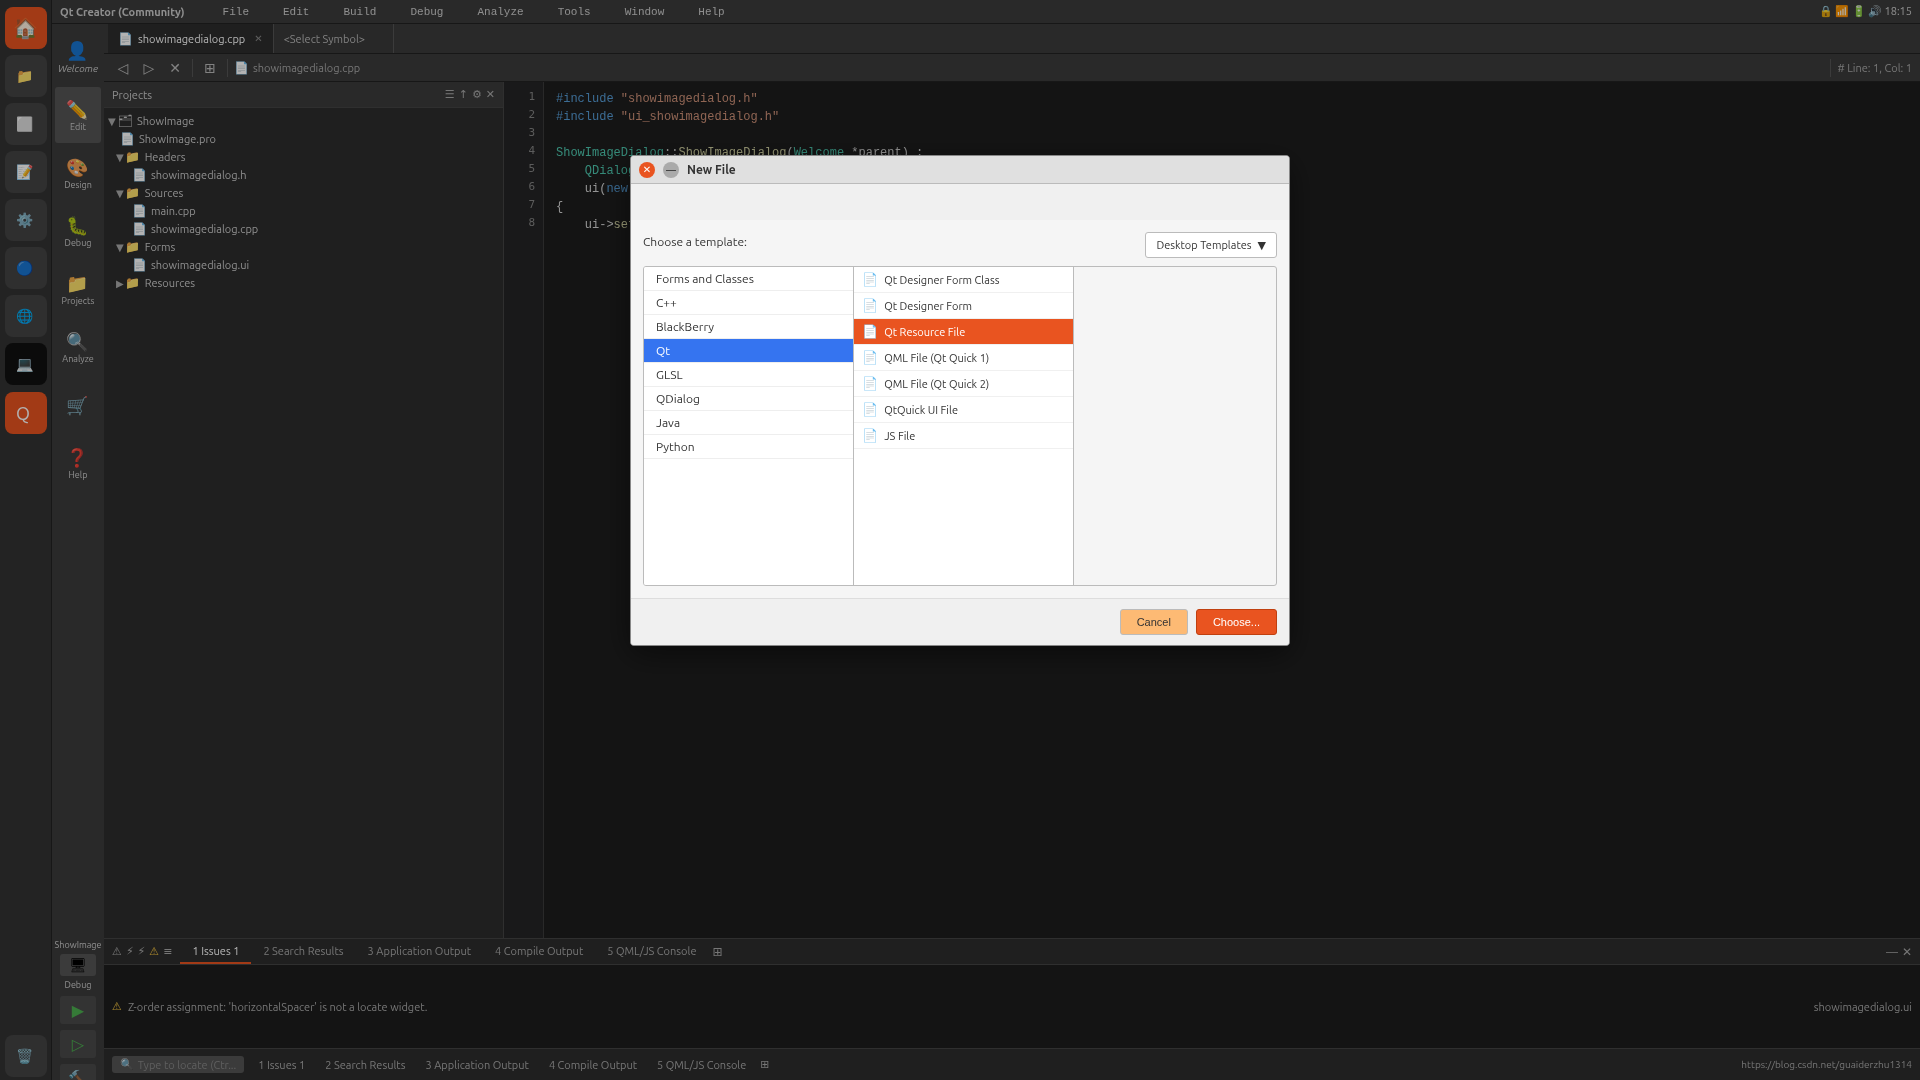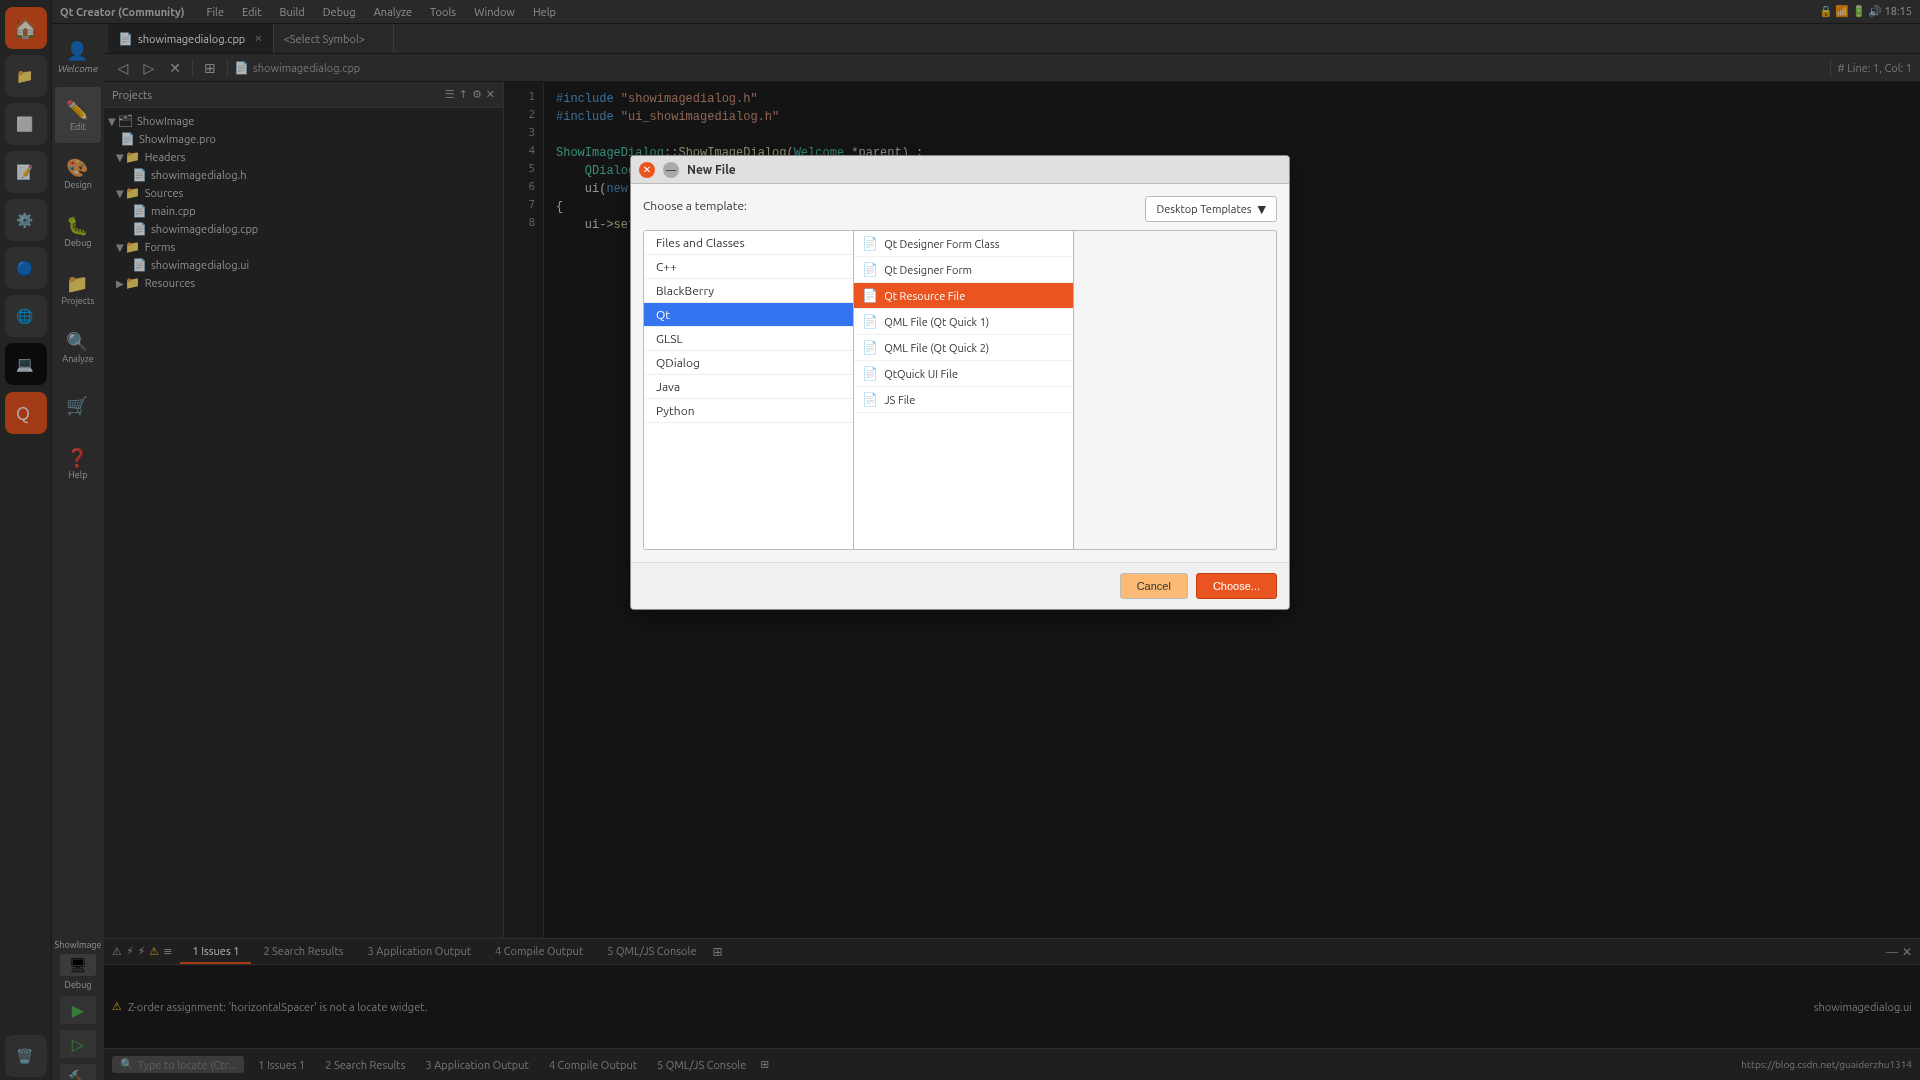--- a/index.html
+++ b/index.html
@@ -69,34 +69,35 @@
     }
 
     
     .menu-bar {
       height: 24px;
       background: #3c3c3c;
       display: flex;
       align-items: center;
       padding: 0 8px;
       border-bottom: 1px solid #222;
-      gap: 2px;
+      gap: 18px;
     }
     .app-title {
       color: #ccc;
       font-size: 11px;
       margin-right: 12px;
       font-weight: bold;
     }
     .menu-item {
       color: #ccc;
       font-size: 11px;
       padding: 2px 8px;
       cursor: pointer;
       border-radius: 2px;
+      font-family: Liberation Mono, monospace;
     }
 
     
     .tab-bar {
       height: 30px;
       background: #3c3c3c;
       display: flex;
       align-items: stretch;
       border-bottom: 1px solid #222;
       padding-left: 4px;
@@ -330,20 +331,21 @@
       font-size: 10px;
     }
     .modal-title {
       font-size: 12px;
       color: #333;
       font-weight: bold;
     }
     .modal-body {
       padding: 12px;
       background: #f5f5f5;
+      margin-top: 36px;
     }
     .modal-template-label {
       font-size: 12px;
       color: #333;
       margin-bottom: 8px;
     }
     .modal-template-row {
       display: flex;
       align-items: center;
       justify-content: space-between;
@@ -742,21 +744,21 @@
           <div class="modal-dropdown-btn">
             <span>Desktop Templates</span>
             <span>▼</span>
           </div>
         </div>
       </div>
       <div class="modal-panels">
 
         <div class="modal-left">
           <div class="modal-left-item">
-            <span>Files and Classes</span>
+            <span>Forms and Classes</span>
           </div>
           <div class="modal-left-item">
             <span>C++</span>
           </div>
           <div class="modal-left-item">
             <span>BlackBerry</span>
           </div>
           <div class="modal-left-item selected">
             <span>Qt</span>
           </div>

